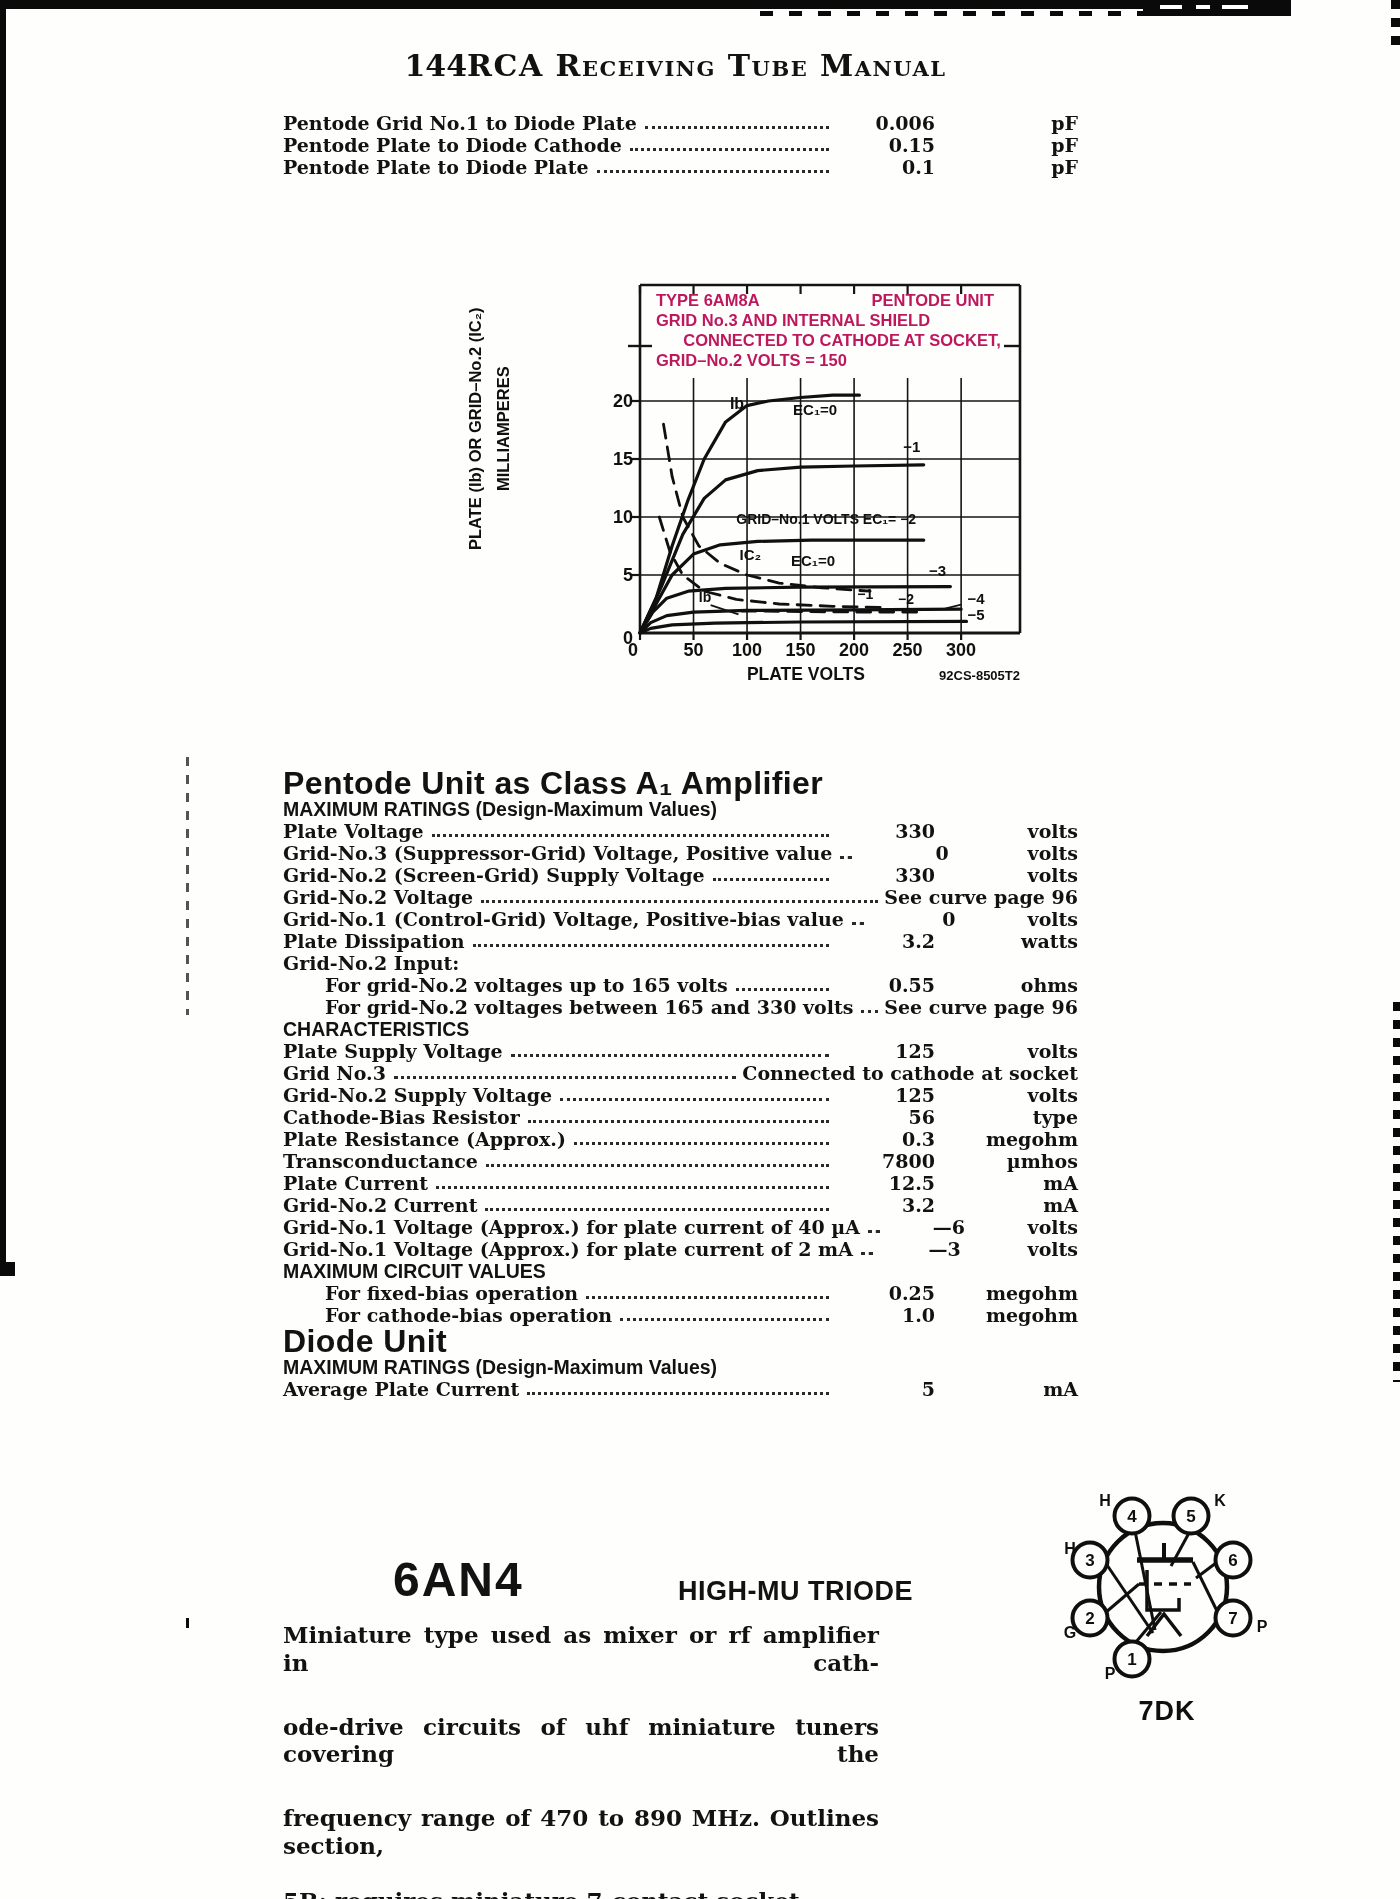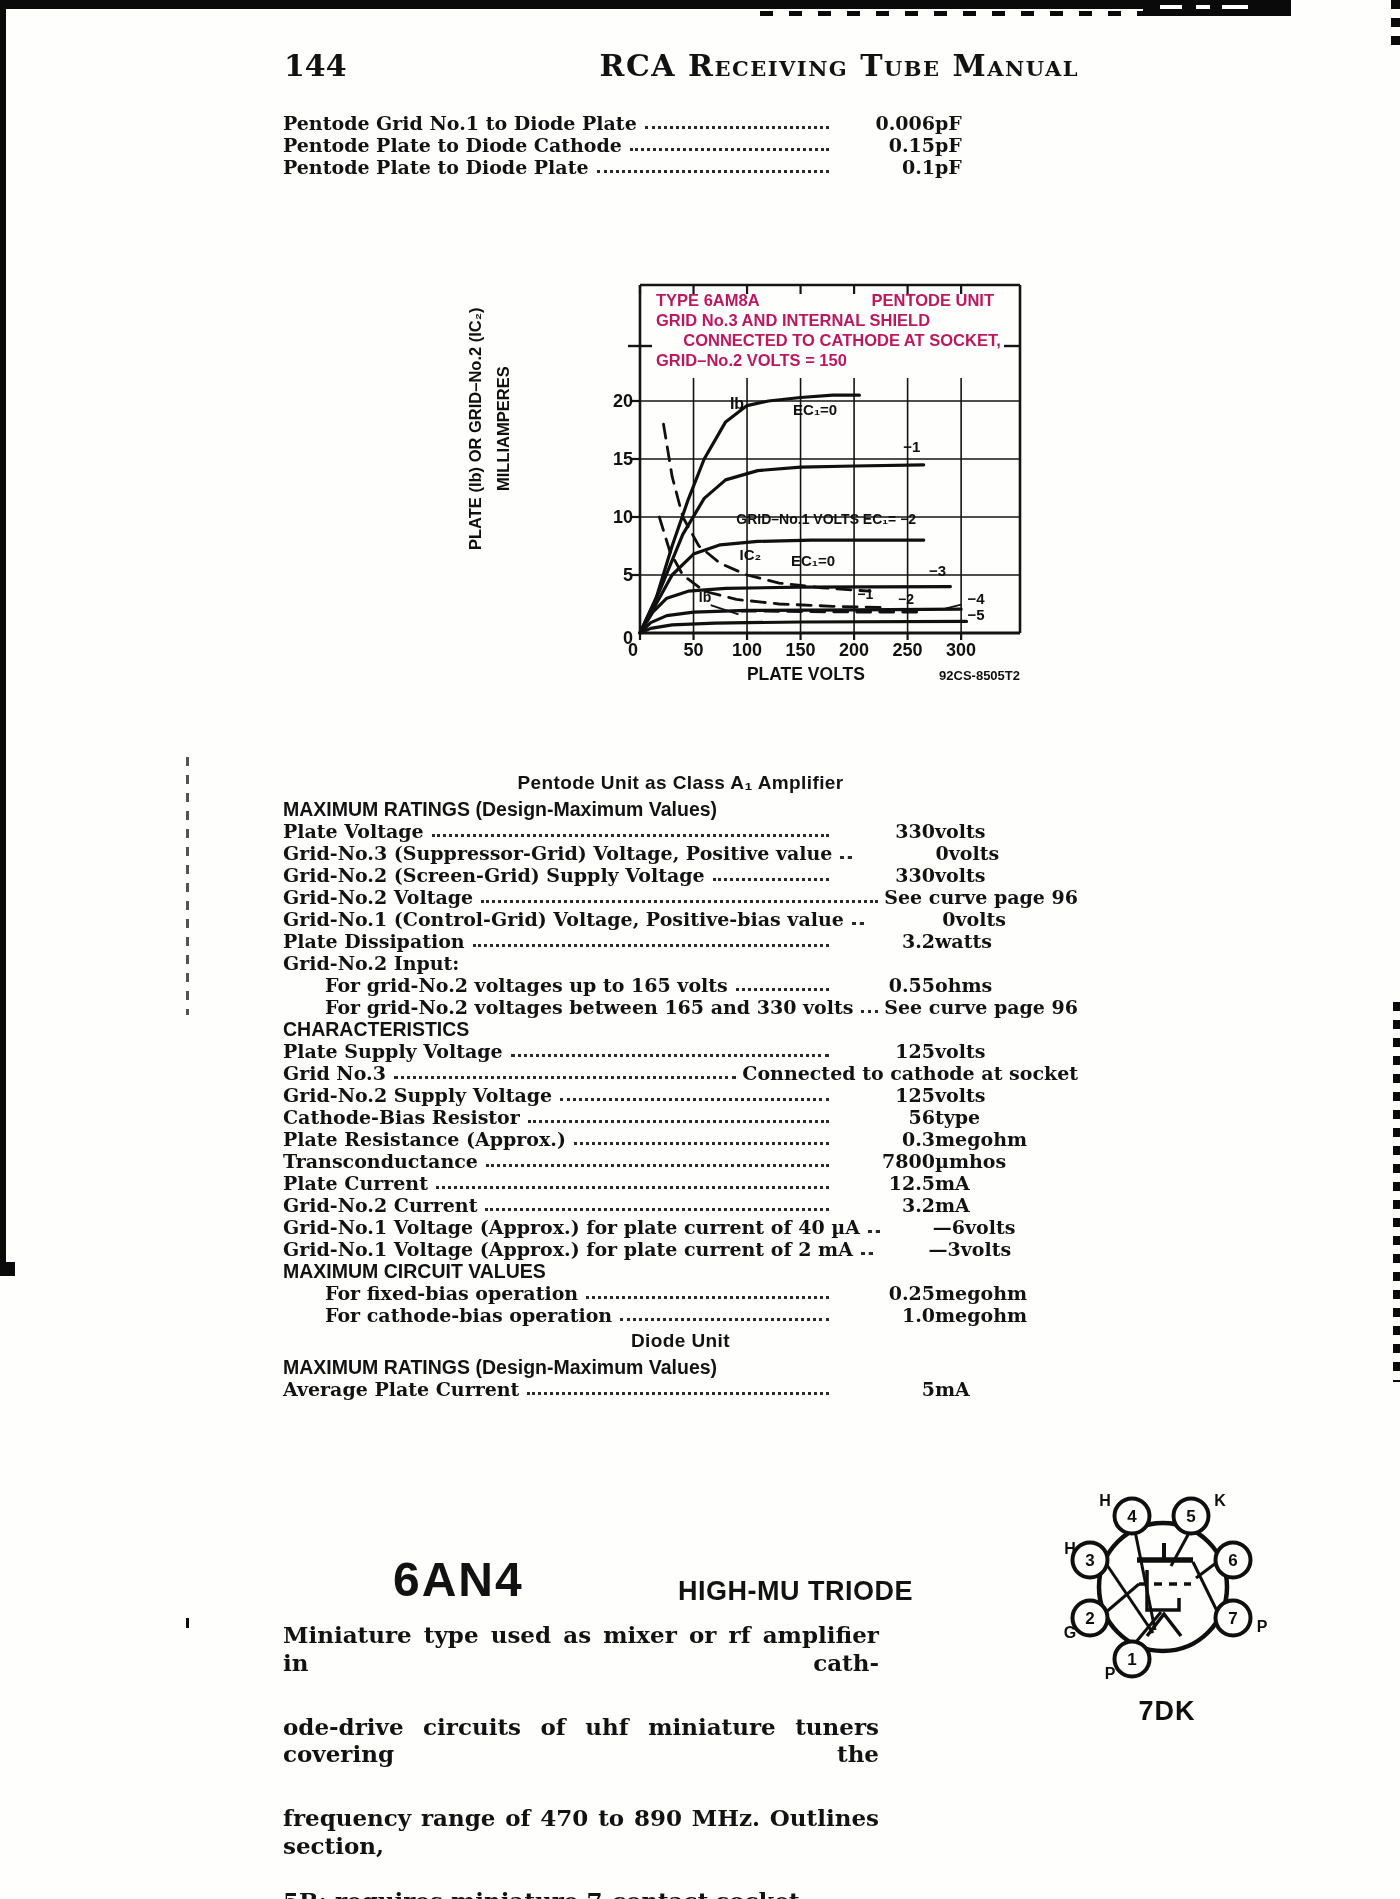--- a/index.html
+++ b/index.html
@@ -4,38 +4,38 @@
 <style>
   html,body{margin:0;padding:0;background:#e8e8e8;}
   #page{position:relative;width:1400px;height:1899px;background:#fefefd;color:#121212;
         font-family:"DejaVu Serif",serif;overflow:hidden;margin:0 auto;}
   
   .art{position:absolute;background:#0a0a0a;}
   .dash-row{position:absolute;background:repeating-linear-gradient(90deg,#0a0a0a 0 13px,transparent 13px 29px);}
   .vdots{position:absolute;background:repeating-linear-gradient(180deg,#0a0a0a 0 9px,transparent 9px 18px);}
   .wdash{position:absolute;background:#fff;height:4px;}
   
-  .pg-header{position:absolute;left:284px;top:48px;width:795px;display:flex;
-             justify-content:space-between;align-items:baseline;}
+  .pg-header{position:absolute;left:278px;top:48px;width:795px;display:flex;
+             justify-content:center;align-items:baseline;}
   .pg-num{font-size:30px;font-weight:700;}
   .pg-title{font-size:30px;font-weight:700;font-variant:small-caps;letter-spacing:1.5px;}
   
   .rows-block{position:absolute;left:283px;width:795px;}
   .spec-row{display:flex;align-items:flex-end;height:22px;font-size:19px;font-weight:700;white-space:nowrap;}
   .spec-row.indent{padding-left:42px;}
   .row-label{line-height:22px;}
   .leader{flex:1;border-bottom:3px dotted #2a2a2a;margin:0 6px 5px 8px;min-width:12px;}
   .row-value{width:100px;text-align:right;line-height:22px;}
   .row-value.wide{width:auto;}
-  .row-unit{width:143px;line-height:22px;}
+  .row-unit{width:143px;text-align:right;line-height:22px;}
   .flow-heading{height:22px;line-height:22px;font-family:"Liberation Sans",sans-serif;
                 font-weight:700;font-size:19.5px;white-space:nowrap;}
   .fh-note{font-weight:700;}
-  .center-heading{height:30px;line-height:30px;text-align:center;font-family:"Liberation Sans",sans-serif;
-                  font-weight:700;font-size:19px;letter-spacing:.4px;}
+  .center-heading{height:30px;line-height:30px;text-align:left;font-family:"Liberation Sans",sans-serif;
+                  font-weight:700;font-size:32px;letter-spacing:.4px;}
   
   #chart-mount{position:absolute;left:600px;top:282px;width:424px;height:408px;}
   #chart-mount svg{position:absolute;left:0;top:0;}
   .chart-title{position:absolute;left:56px;top:8px;width:354px;
                font-family:"Liberation Sans",sans-serif;font-weight:700;font-size:16.5px;
                line-height:20px;color:#be185d;}
   .ct-line1{display:flex;justify-content:space-between;padding-right:16px;}
   .ct-ind{padding-left:18px;text-align:center;}
   .yaxis-label{position:absolute;writing-mode:vertical-rl;transform:rotate(180deg);
                text-align:center;height:286px;top:286px;

